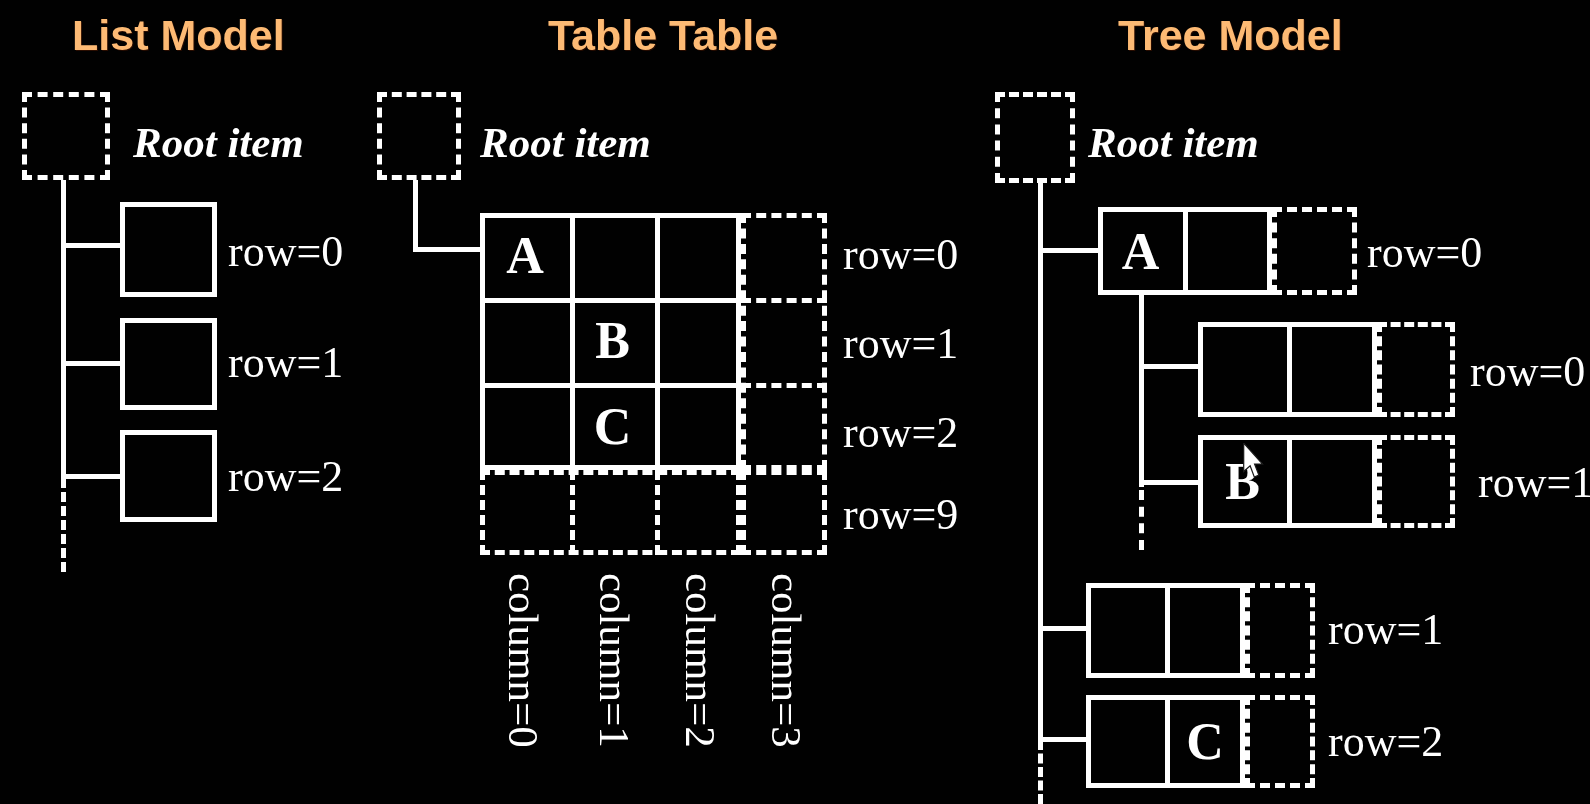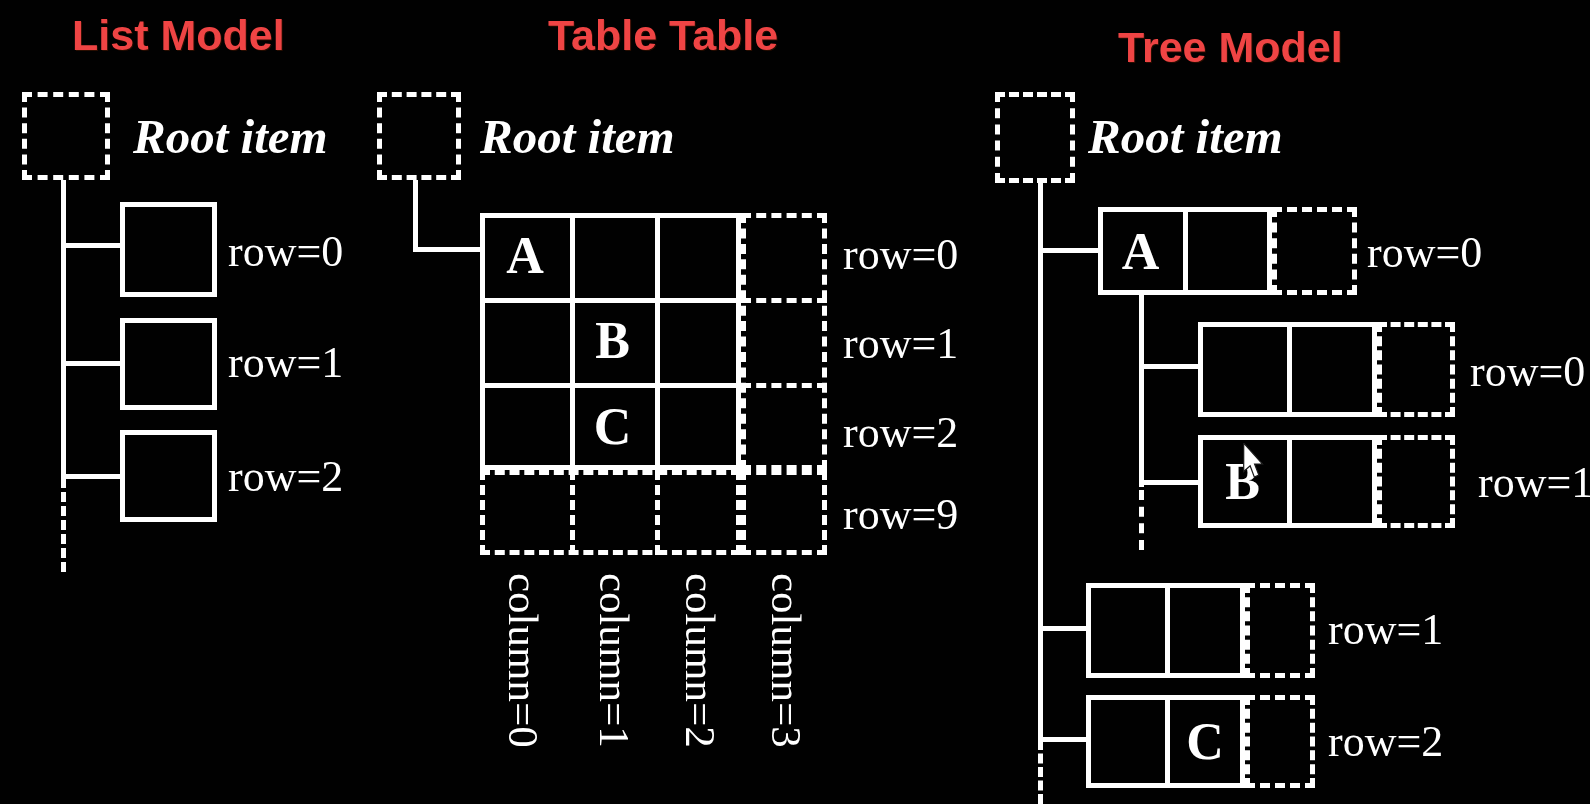--- a/index.html
+++ b/index.html
@@ -3,26 +3,26 @@
 <meta charset="utf-8">
 <style>
   html,body{margin:0;padding:0;background:#000;}
   *{box-sizing:border-box;}
   .canvas{
     position:relative;width:1590px;height:804px;background:#010101;
     overflow:hidden;font-family:"Liberation Serif",serif;color:#fff;
   }
   .title{
     position:absolute;font-family:"Liberation Sans",sans-serif;
-    font-weight:700;font-size:43px;line-height:46px;color:#ef4444;
+    font-weight:700;font-size:43px;line-height:46px;color:#fdba74;
     text-shadow:1px 1px 0 #2a0d00;white-space:nowrap;
   }
   .root-label{
-    position:absolute;font-style:italic;font-weight:700;font-size:49px;
-    line-height:44px;white-space:nowrap;
+    position:absolute;font-style:italic;font-weight:700;font-size:43px;
+    line-height:44px;white-space:nowrap;margin-top:6px;
   }
   .row-label{
     position:absolute;font-size:44px;line-height:44px;white-space:nowrap;
   }
   .col-label{
     position:absolute;writing-mode:vertical-rl;font-size:43px;line-height:40px;
     white-space:nowrap;
   }
   .letter{
     position:absolute;display:flex;align-items:center;justify-content:center;
@@ -92,21 +92,21 @@
     <div class="row-label" style="left:843px;top:411px">row=2</div>
     <div class="row-label" style="left:843px;top:493px">row=9</div>
 
     <div class="col-label" style="left:503px;top:573px">column=0</div>
     <div class="col-label" style="left:594px;top:573px">column=1</div>
     <div class="col-label" style="left:680px;top:573px">column=2</div>
     <div class="col-label" style="left:766px;top:573px">column=3</div>
   </div>
 
   <div>
-    <div class="title" style="left:1118px;top:24px">Tree Model</div>
+    <div class="title" style="left:1118px;top:12px">Tree Model</div>
     <div class="dbox" style="left:995px;top:92px;width:80px;height:91px"></div>
     <div class="root-label" style="left:1088px;top:115px">Root item</div>
 
     <div class="vl" style="left:1038px;top:183px;height:557px"></div>
     <div class="vld" style="left:1038px;top:740px;height:64px"></div>
     <div class="hl" style="left:1040px;top:248px;width:58px"></div>
     <div class="hl" style="left:1040px;top:626px;width:48px"></div>
     <div class="hl" style="left:1040px;top:737px;width:48px"></div>
 
     <div class="sbox" style="left:1098px;top:207px;width:174px;height:88px"></div>

